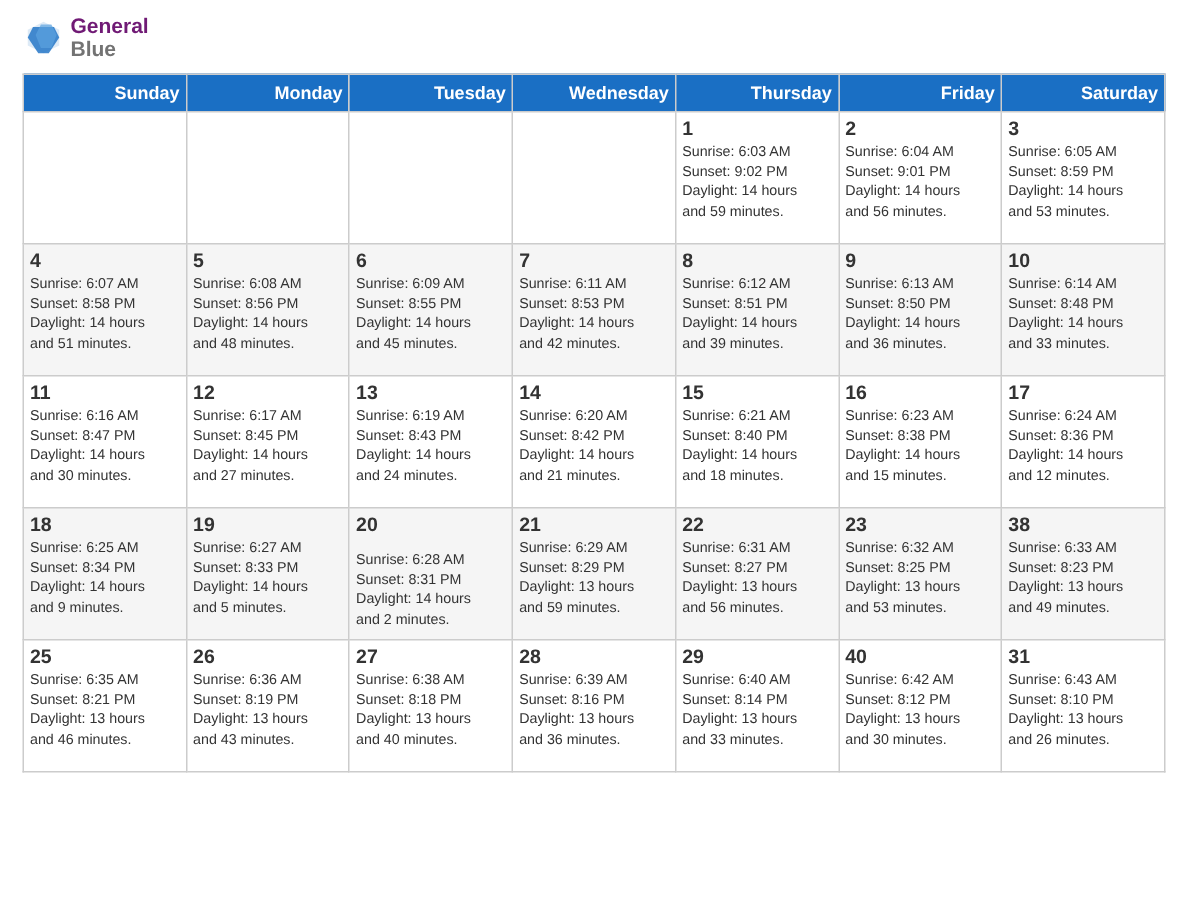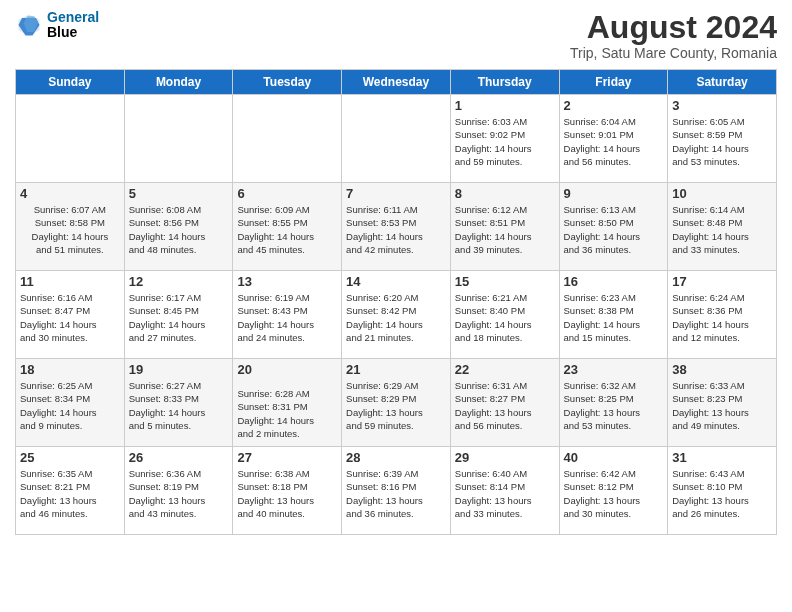--- a/index.html
+++ b/index.html
@@ -27,26 +27,26 @@
       gap: 4px;
     }
     .logo-text {
       display: flex;
       flex-direction: column;
       line-height: 1.1;
     }
     .logo-general {
       font-size: 14px;
       font-weight: bold;
-      color: #0369a1;
+      color: #701a75;
     }
     .logo-blue {
       font-size: 14px;
       font-weight: bold;
-      color: #000000;
+      color: #737373;
     }
     .logo-icon {
       width: 28px;
       height: 28px;
     }
     .title-block {
       text-align: right;
     }
     .main-title {
       font-size: 32px;
@@ -62,21 +62,21 @@
       width: 100%;
       border-collapse: collapse;
       table-layout: fixed;
     }
     .calendar th {
       background: #1a6fc4;
       color: #fff;
       font-size: 12px;
       font-weight: bold;
       padding: 5px 4px;
-      text-align: center;
+      text-align: right;
       border: 1px solid #ccc;
     }
     .calendar td {
       border: 1px solid #ccc;
       vertical-align: top;
       padding: 3px 4px;
       font-size: 10px;
       color: #333;
       height: 88px;
       background: #fff;
@@ -114,24 +114,20 @@
       <svg class="logo-icon" viewBox="0 0 32 32">
         <polygon points="16,4 28,10 28,22 16,28 4,22 4,10" fill="#1a6fc4" opacity="0.15"></polygon>
         <polygon points="20,2 30,12 26,26 16,30 6,26 2,12 12,2" fill="none" stroke="#1a6fc4" stroke-width="0"></polygon>
         <path d="M8 8 L24 8 L28 16 L20 28 L12 28 L4 16 Z" fill="#1a6fc4" opacity="0.8"></path>
         <path d="M14 6 L22 6 L26 14 L22 24 L14 24 L10 14 Z" fill="#5ba3e0" opacity="0.7"></path>
       </svg>
       <div class="logo-text">
         <span class="logo-general">General</span>
         <span class="logo-blue">Blue</span>
       </div>
-    </div>
-    <div class="title-block">
-      <div class="main-title">August 2024</div>
-      <div class="subtitle">Trip, Satu Mare County, Romania</div>
     </div>
   </div>
 
   <table class="calendar">
     <thead>
       <tr>
         <th>Sunday</th>
         <th>Monday</th>
         <th>Tuesday</th>
         <th>Wednesday</th>
@@ -164,21 +160,21 @@
             <span class="day-num">3</span>
             <div class="day-info" style="white-space: pre-line;">Sunrise: 6:05 AM
 Sunset: 8:59 PM
 Daylight: 14 hours
 and 53 minutes.</div>
           </td>
         </tr>
         <tr>
           <td>
             <span class="day-num">4</span>
-            <div class="day-info" style="white-space: pre-line; text-align: center;">Sunrise: 6:07 AM
+            <div class="day-info" style="white-space: pre-line;">Sunrise: 6:07 AM
 Sunset: 8:58 PM
 Daylight: 14 hours
 and 51 minutes.</div>
           </td>
           <td>
             <span class="day-num">5</span>
             <div class="day-info" style="white-space: pre-line;">Sunrise: 6:08 AM
 Sunset: 8:56 PM
 Daylight: 14 hours
 and 48 minutes.</div>

